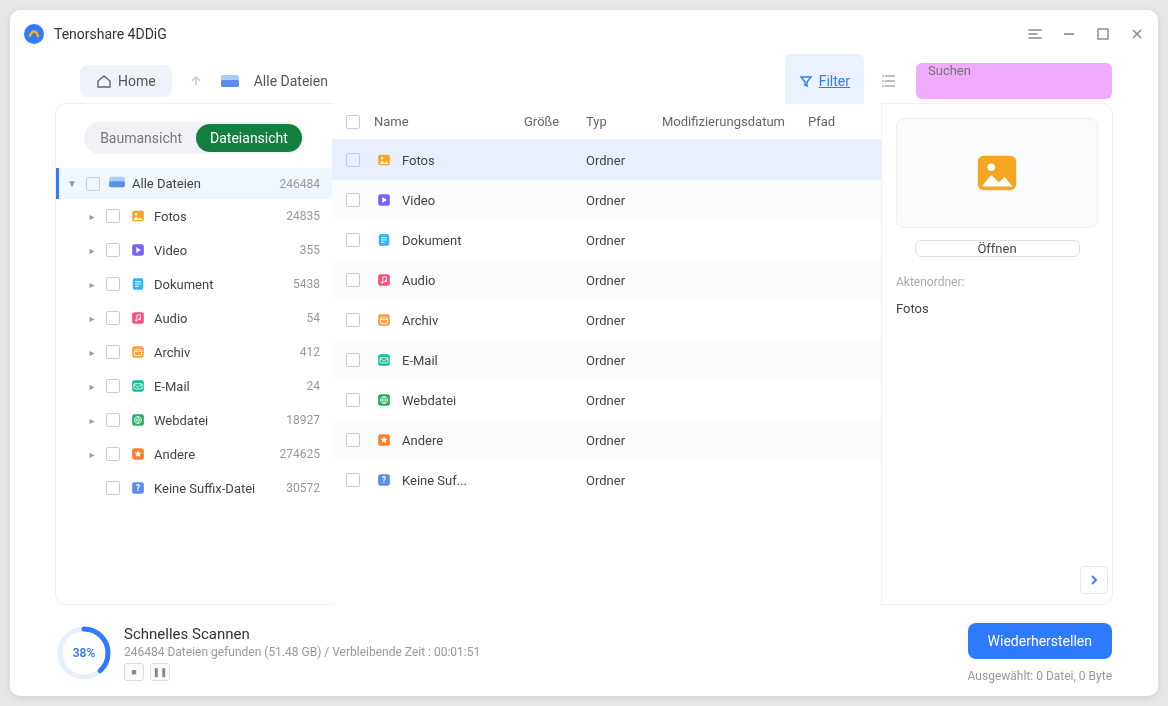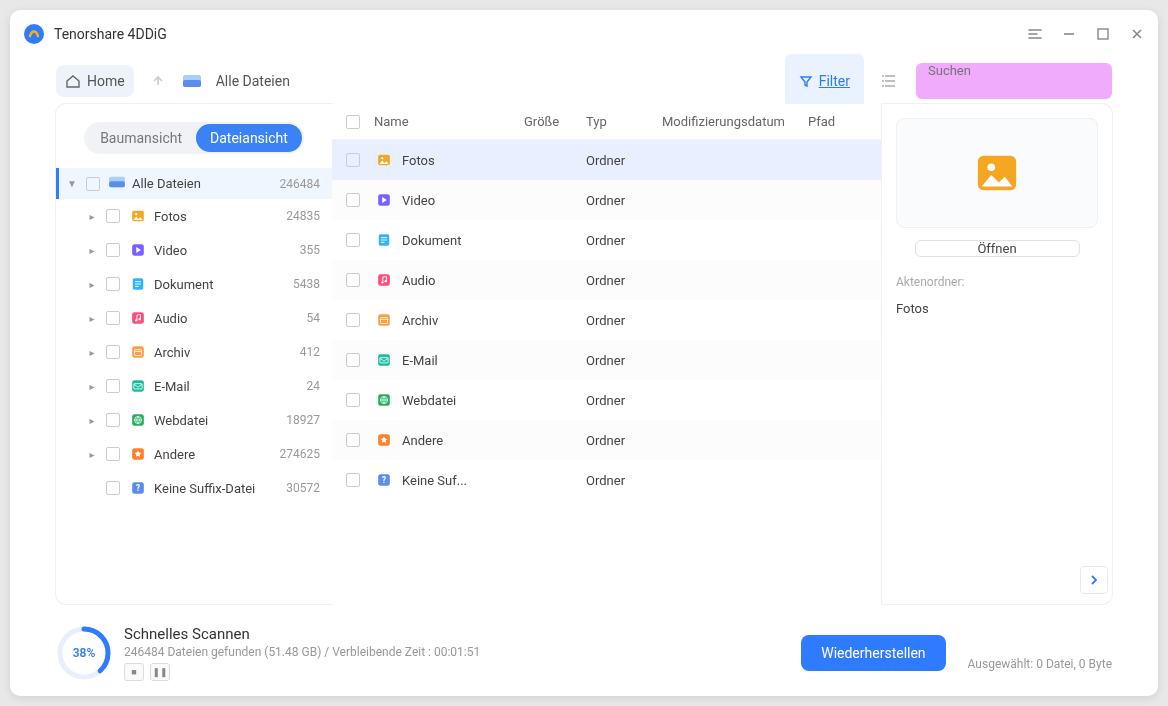--- a/index.html
+++ b/index.html
@@ -4,35 +4,35 @@
 <style>
 * { box-sizing: border-box; margin: 0; padding: 0; font-family: -apple-system, BlinkMacSystemFont, "Segoe UI", Roboto, Arial, sans-serif; }
 body { background: #e8e8e8; width: 1168px; height: 706px; overflow: hidden; }
 .app-window { background: #fff; margin: 10px; border-radius: 10px; height: 686px; display: flex; flex-direction: column; box-shadow: 0 2px 8px rgba(0,0,0,0.1); }
 .titlebar { height: 48px; display: flex; align-items: center; padding: 0 12px; }
 .app-logo { width: 24px; height: 24px; margin-right: 8px; }
 .app-title { font-size: 14px; color: #333; flex: 1; }
 .win-controls { display: flex; gap: 16px; align-items: center; }
 .win-btn { width: 18px; height: 18px; display: flex; align-items: center; justify-content: center; cursor: pointer; color: #666; }
 .toolbar { height: 46px; padding: 0 46px; display: flex; align-items: center; gap: 8px; }
-.home-btn { background: #eef3fb; border-radius: 8px; padding: 8px 9px; display: flex; align-items: center; gap: 6px; color: #555; cursor: pointer; font-size: 14px; }
+.home-btn { background: #eef3fb; border-radius: 8px; padding: 8px 16px; display: flex; align-items: center; gap: 6px; color: #555; cursor: pointer; font-size: 14px; margin-left: 24px; }
 .nav-up { width: 32px; height: 32px; display: flex; align-items: center; justify-content: center; color: #ccc; cursor: pointer; }
 .drive-icon { width: 20px; height: 16px; }
 .breadcrumb-text { font-size: 14px; color: #555; margin-left: 6px; }
 .toolbar-spacer { flex: 1; }
 .filter-btn { background: #eaf2ff; border-radius: 6px; padding: 19px 14px; color: #2f7bff; font-size: 14px; display: flex; align-items: center; gap: 6px; cursor: pointer; text-decoration: underline; }
 .view-toggle { width: 36px; height: 36px; border-radius: 6px; display: flex; align-items: center; justify-content: center; cursor: pointer; color: #999; }
 .search-box { background: #f0abfc; border-radius: 6px; padding: 0 12px; height: 36px; display: flex; align-items: flex-start; gap: 8px; width: 196px; }
 .search-input { border: none; background: transparent; outline: none; font-size: 13px; color: #666; flex: 1; }
 .main-area { flex: 1; display: flex; padding: 0 46px 12px 46px; gap: 0; min-height: 0; }
 .sidebar { width: 276px; background: #fff; border-radius: 10px 0 0 10px; display: flex; flex-direction: column; box-shadow: 0 0 0 1px #f0f0f0; }
 .view-tabs { display: flex; justify-content: center; padding: 18px 0 10px 0; }
 .tab-pill { display: flex; background: #f0f2f5; border-radius: 20px; padding: 2px; }
 .tab { padding: 6px 14px; border-radius: 18px; font-size: 14px; color: #777; cursor: pointer; }
-.tab.active { background: #3b82f6; color: #fff; }
+.tab.active { background: #15803d; color: #fff; }
 .tree { flex: 1; overflow: auto; padding: 4px 0; }
 .tree-item { display: flex; align-items: center; padding: 7px 12px 7px 10px; font-size: 13px; color: #444; cursor: pointer; }
 .tree-item.selected { background: #f0f6ff; border-left: 3px solid #2f7bff; padding-left: 7px; }
 .tree-caret { width: 12px; display: inline-flex; justify-content: center; color: #999; font-size: 10px; }
 .tree-check { width: 14px; height: 14px; border: 1px solid #ccc; border-radius: 2px; margin: 0 8px; }
 .tree-label { flex: 1; margin-left: 6px; }
 .tree-count { color: #999; font-size: 12px; }
 .content { flex: 1; background: #fff; display: flex; min-width: 0; }
 .table-wrap { flex: 1; display: flex; flex-direction: column; min-width: 0; }
 .thead { display: flex; align-items: center; padding: 10px 14px; border-bottom: 1px solid #f3f3f3; font-size: 13px; color: #666; }
@@ -56,21 +56,21 @@
 .footer { height: 80px; padding: 8px 46px 14px 46px; display: flex; align-items: center; gap: 12px; }
 .progress-ring { width: 56px; height: 56px; position: relative; text-align: center; }
 .progress-ring svg { transform: rotate(-90deg); }
 .progress-text { position: absolute; top: 50%; left: 50%; transform: translate(-50%,-50%); font-size: 12px; font-weight: 600; color: #2f7bff; }
 .scan-info { flex: 1; }
 .scan-title { font-size: 15px; color: #333; margin-bottom: 2px; }
 .scan-sub { font-size: 12px; color: #999; }
 .scan-controls { display: flex; gap: 6px; margin-top: 4px; }
 .scan-ctrl { width: 20px; height: 18px; border: 1px solid #ddd; border-radius: 3px; display: flex; align-items: center; justify-content: center; font-size: 9px; color: #888; cursor: pointer; background:#fafafa; }
 .recover-btn { background: #2f7bff; color: #fff; border-radius: 8px; padding: 10px 20px; font-size: 14px; cursor: pointer; }
-.footer-right { display: flex; flex-direction: row; align-items: flex-end; gap: 10px; }
+.footer-right { display: flex; flex-direction: column; align-items: flex-end; gap: 10px; }
 .selected-info { font-size: 12px; color: #999; margin-left: 12px; }
 .ficon { width: 20px; height: 20px; border-radius: 4px; display: inline-flex; align-items: center; justify-content: center; }
 </style>
 </head>
 <body>
 
 <div class="app-window">
   <div class="titlebar">
     <span class="app-logo">
       <svg viewBox="0 0 24 24" width="24" height="24">

